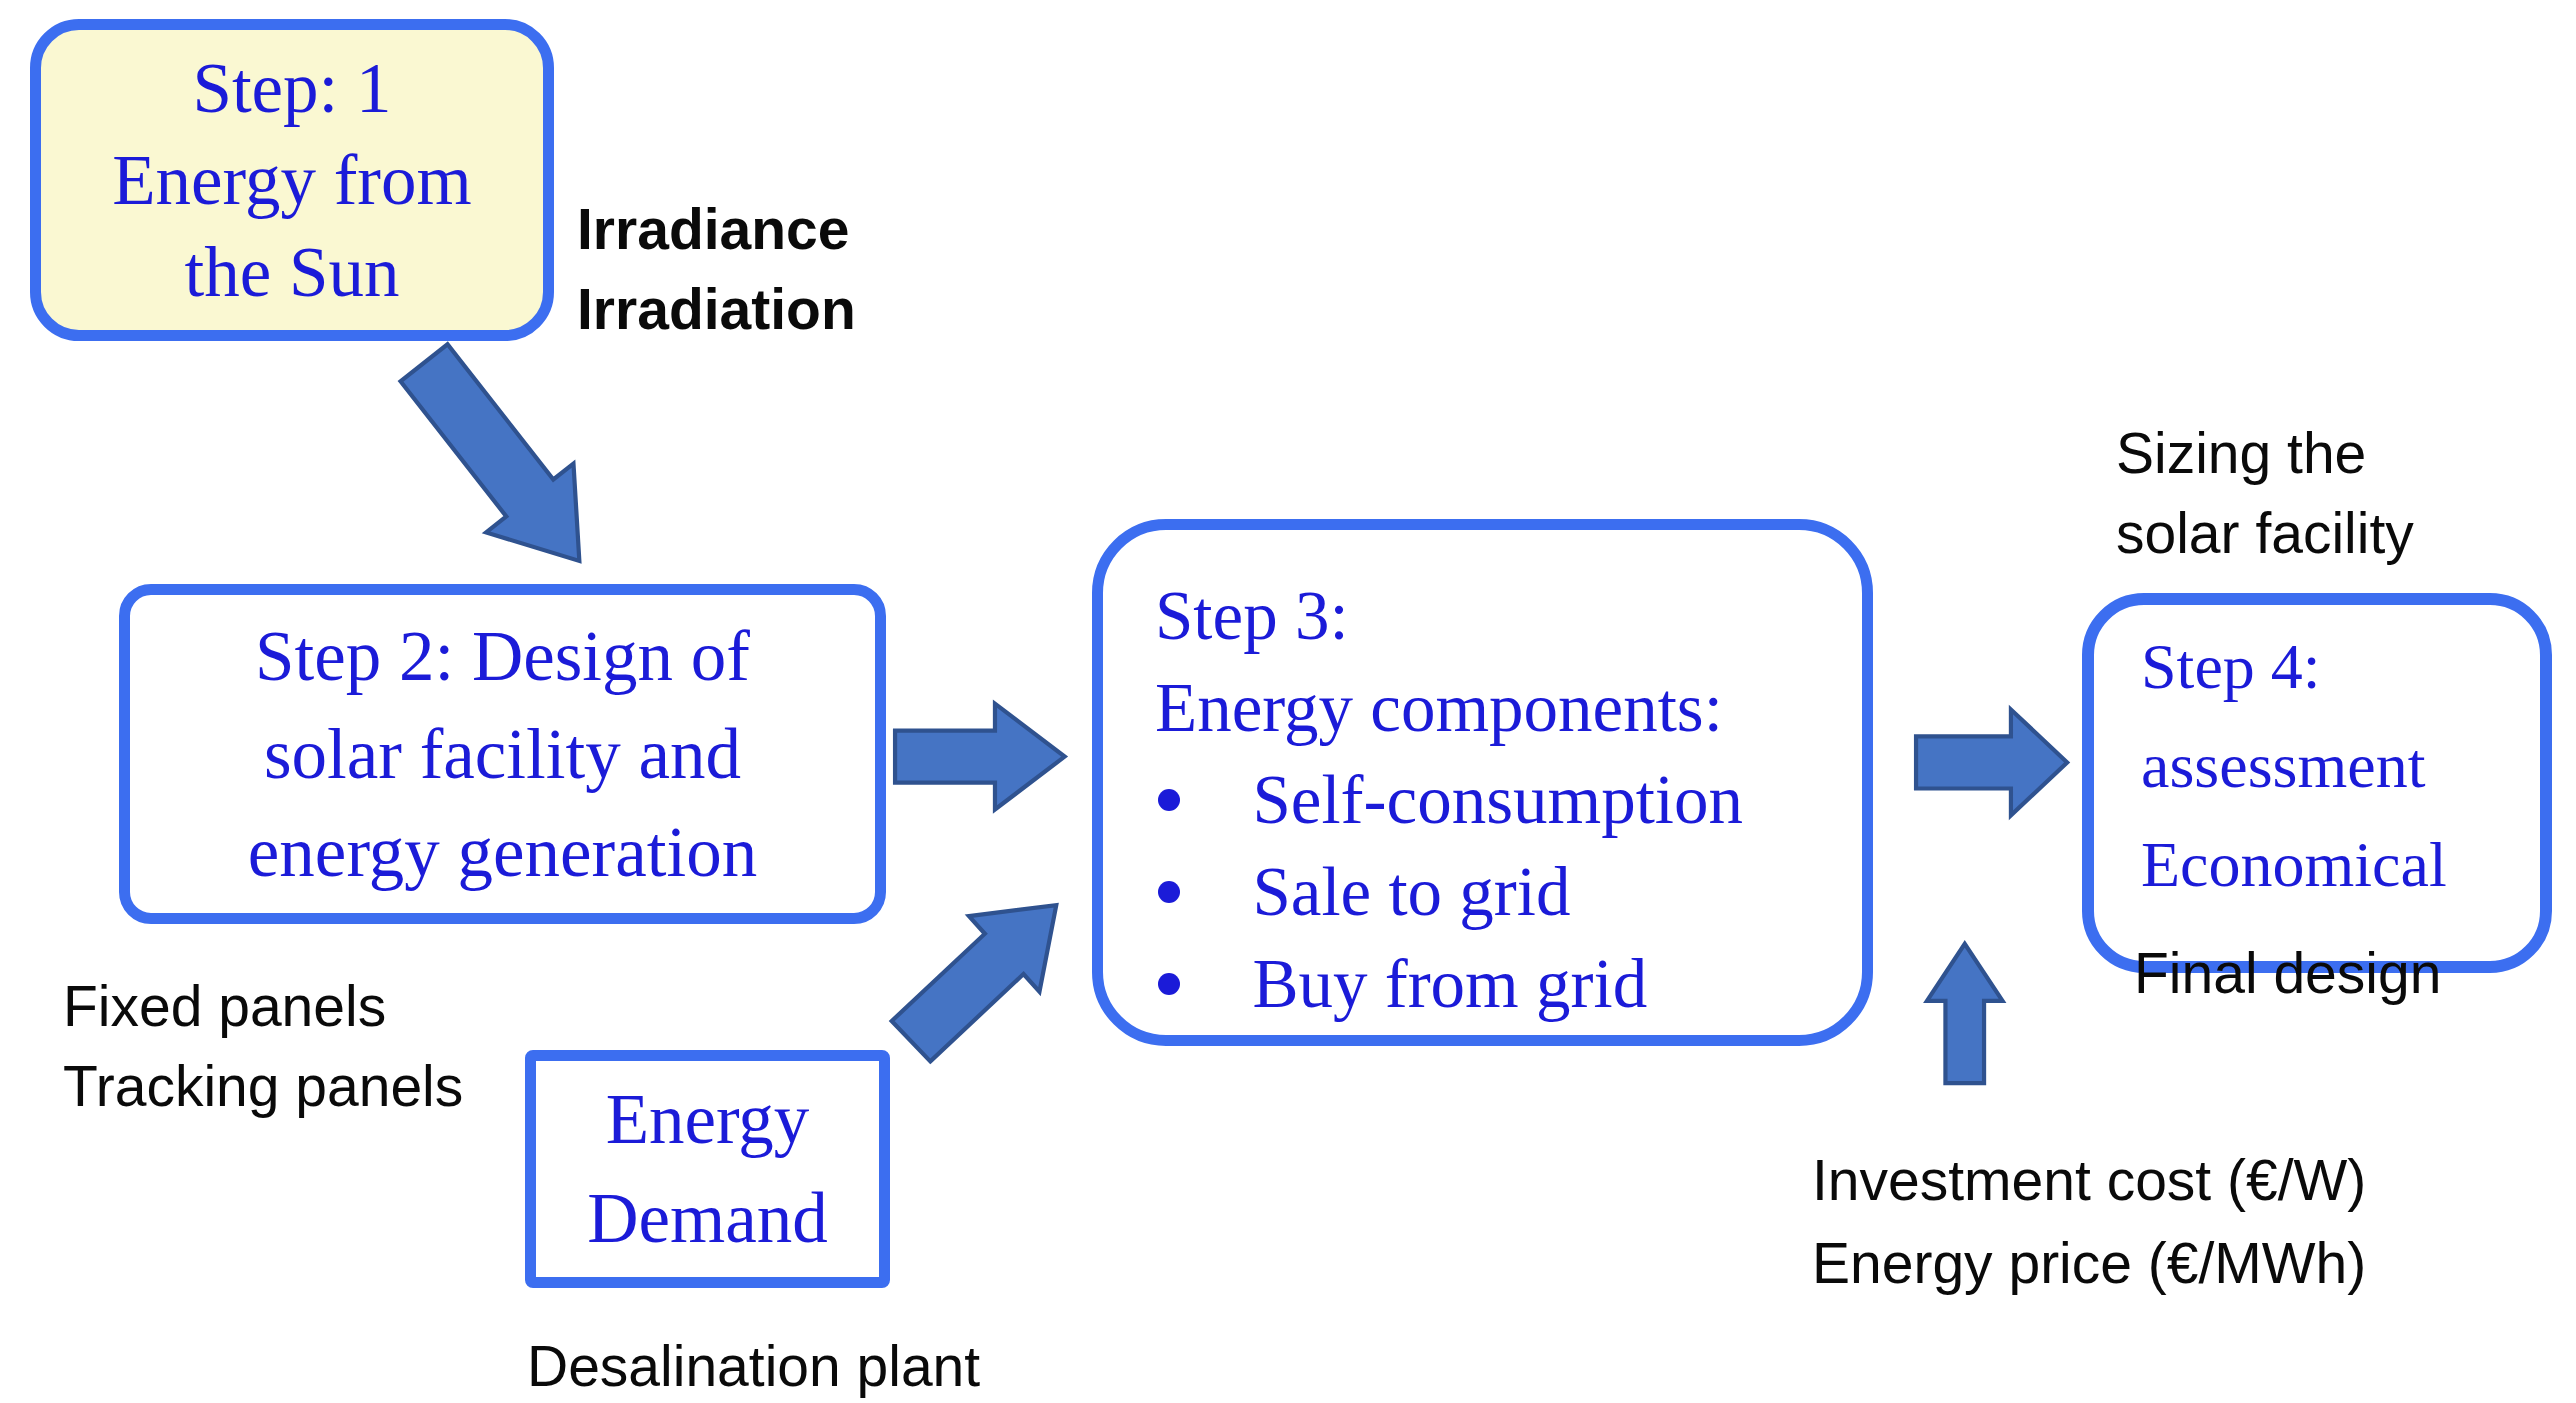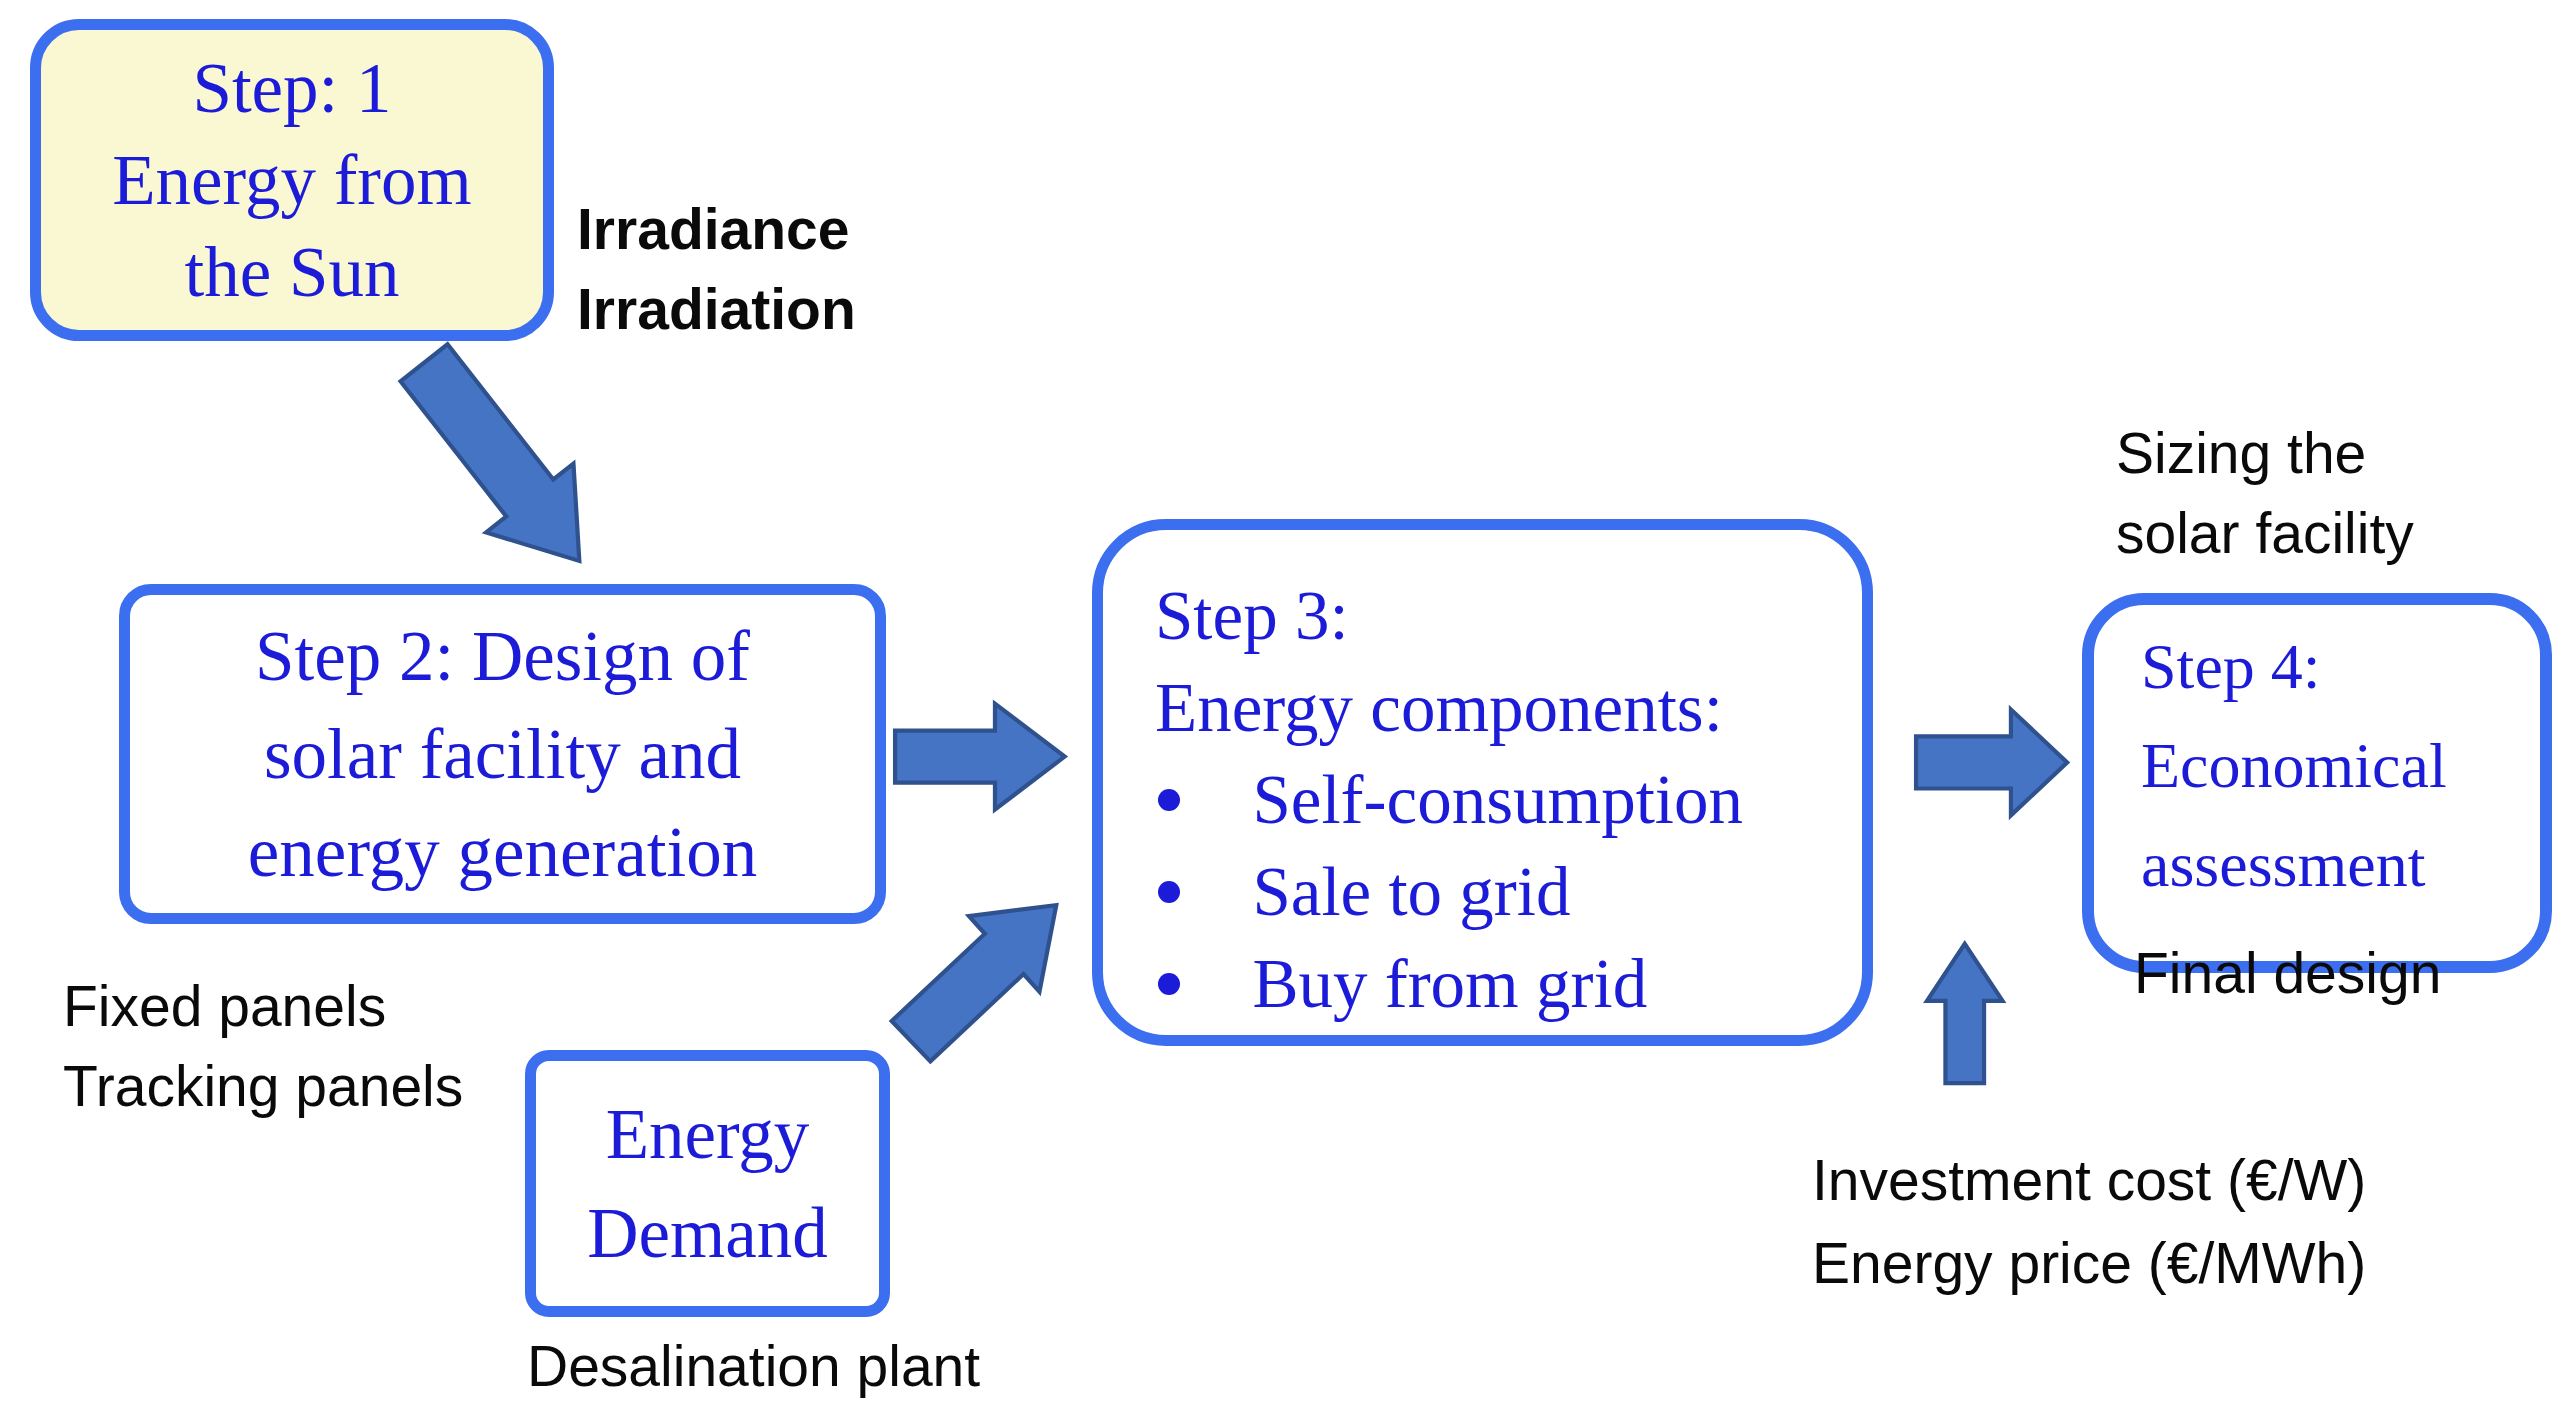--- a/index.html
+++ b/index.html
@@ -58,22 +58,22 @@
     align-items: flex-start; justify-content: flex-start; text-align: left;
   }
   .step4 {
     left: 2082px; top: 593px; width: 470px; height: 380px;
     border-radius: 62px; border-width: 12.6px;
     font-size: 64px; line-height: 99px;
     padding: 11.8px 13.4px 0 47px;
     align-items: flex-start; text-align: left;
   }
   .energy {
-    left: 525px; top: 1050px; width: 365px; height: 267px;
-    border-radius: 24px;
+    left: 525px; top: 1050px; width: 365px; height: 238px;
+    border-radius: 8px;
     font-size: 71px; line-height: 99px;
   }
   .bullet-line { display: flex; align-items: center; }
   .bullet-dot {
     display: inline-block;
     width: 22px; height: 22px;
     border-radius: 50%;
     background: var(--box-text);
     margin: 0 72px 0 3.4px;
     flex: 0 0 auto;
@@ -152,22 +152,22 @@
     </div>
   </div>
 
   <div class="label sizing-label">
     <div>Sizing the</div>
     <div>solar facility</div>
   </div>
 
   <div class="box step4">
     <div>Step 4:</div>
+    <div>assessment</div>
     <div>Economical</div>
-    <div>assessment</div>
   </div>
 
   <div class="label investment-label">
     <div>Investment cost (€/W)</div>
     <div>Energy price (€/MWh)</div>
   </div>
 
   <div class="label final-design-label">Final design</div>
 
 </div>

